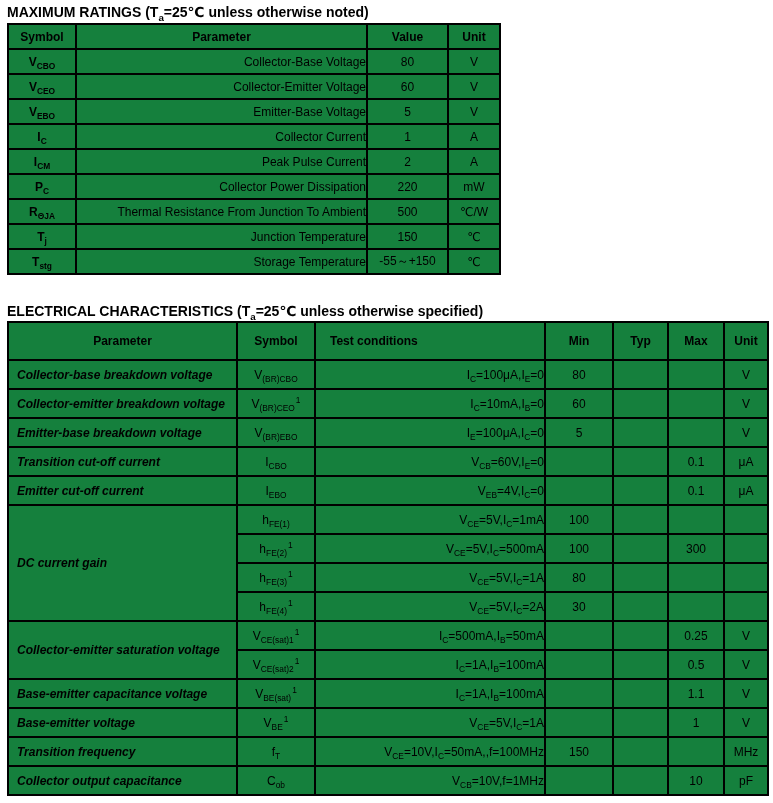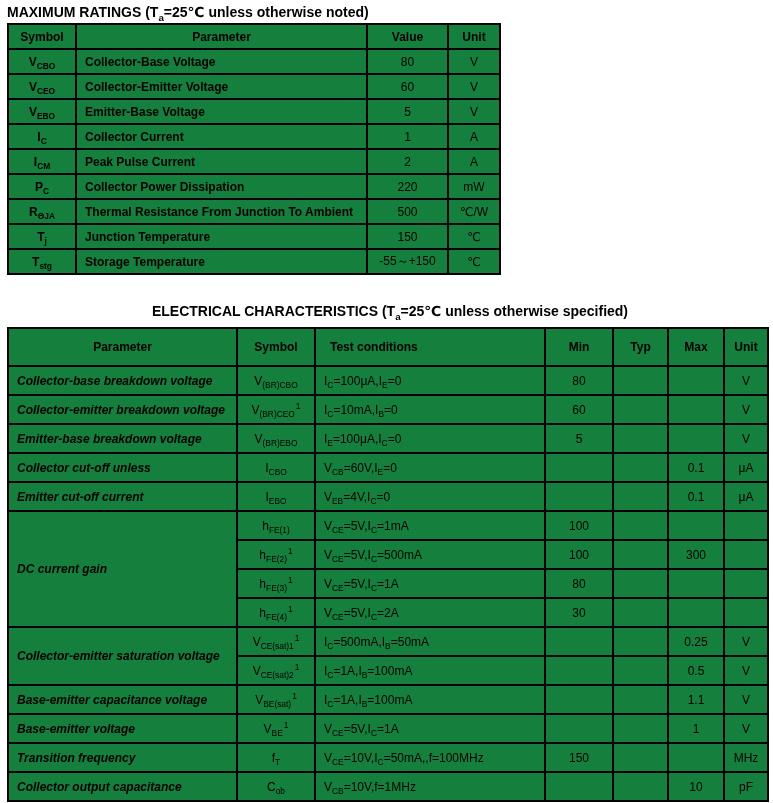--- a/index.html
+++ b/index.html
@@ -40,29 +40,29 @@
     overflow: visible;
   }
   th { font-weight: bold; }
   sub { font-size: 0.7em; line-height: 0; }
   sup { font-size: 0.7em; line-height: 0; margin-left: 1px; }
 
   
   #t1 { width: 492px; }
   #t1 tr { height: 25px; }
   #t1 .sym { font-weight: bold; }
-  #t1 .param { text-align: left; padding-left: 8px; font-weight: bold; }
+  #t1 .param { text-align: right; padding-left: 8px; font-weight: normal; }
 
   
-  #title2 { margin-top: 28px; margin-bottom: 7px; text-align: center; }
+  #title2 { margin-top: 28px; margin-bottom: 1px; }
   #t2 { width: 760px; }
   #t2 thead tr { height: 38px; }
   #t2 tbody tr { height: 29px; }
   #t2 .param { text-align: left; padding-left: 8px; font-weight: bold; font-style: italic; }
-  #t2 .cond { text-align: left; padding-left: 8px; }
+  #t2 .cond { text-align: right; padding-left: 8px; }
   #t2 th.cond-h { text-align: left; padding-left: 14px; }
 </style>
 </head>
 <body>
 
 <div class="page">
 
   <div class="doc-title" id="title1"><span>MAXIMUM RATINGS (T</span><sub>a</sub><span>=25℃ unless otherwise noted)</span></div>
 
   <table id="t1">
@@ -183,21 +183,21 @@
       <tr>
         <td class="param">Emitter-base breakdown voltage</td>
         <td><span>V</span><sub>(BR)EBO</sub></td>
         <td class="cond"><span>I</span><sub>E</sub><span>=100μA,I</span><sub>C</sub><span>=0</span></td>
         <td>5</td>
         <td></td>
         <td></td>
         <td>V</td>
       </tr>
       <tr>
-        <td class="param">Collector cut-off unless</td>
+        <td class="param">Transition cut-off current</td>
         <td><span>I</span><sub>CBO</sub></td>
         <td class="cond"><span>V</span><sub>CB</sub><span>=60V,I</span><sub>E</sub><span>=0</span></td>
         <td></td>
         <td></td>
         <td>0.1</td>
         <td>μA</td>
       </tr>
       <tr>
         <td class="param">Emitter cut-off current</td>
         <td><span>I</span><sub>EBO</sub></td>

